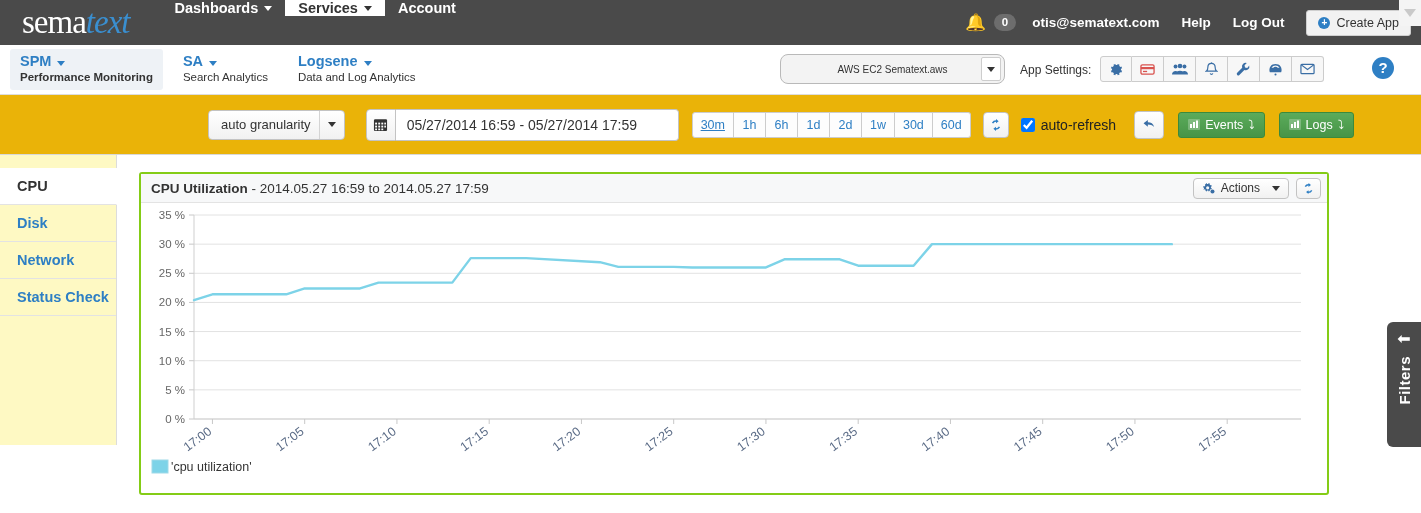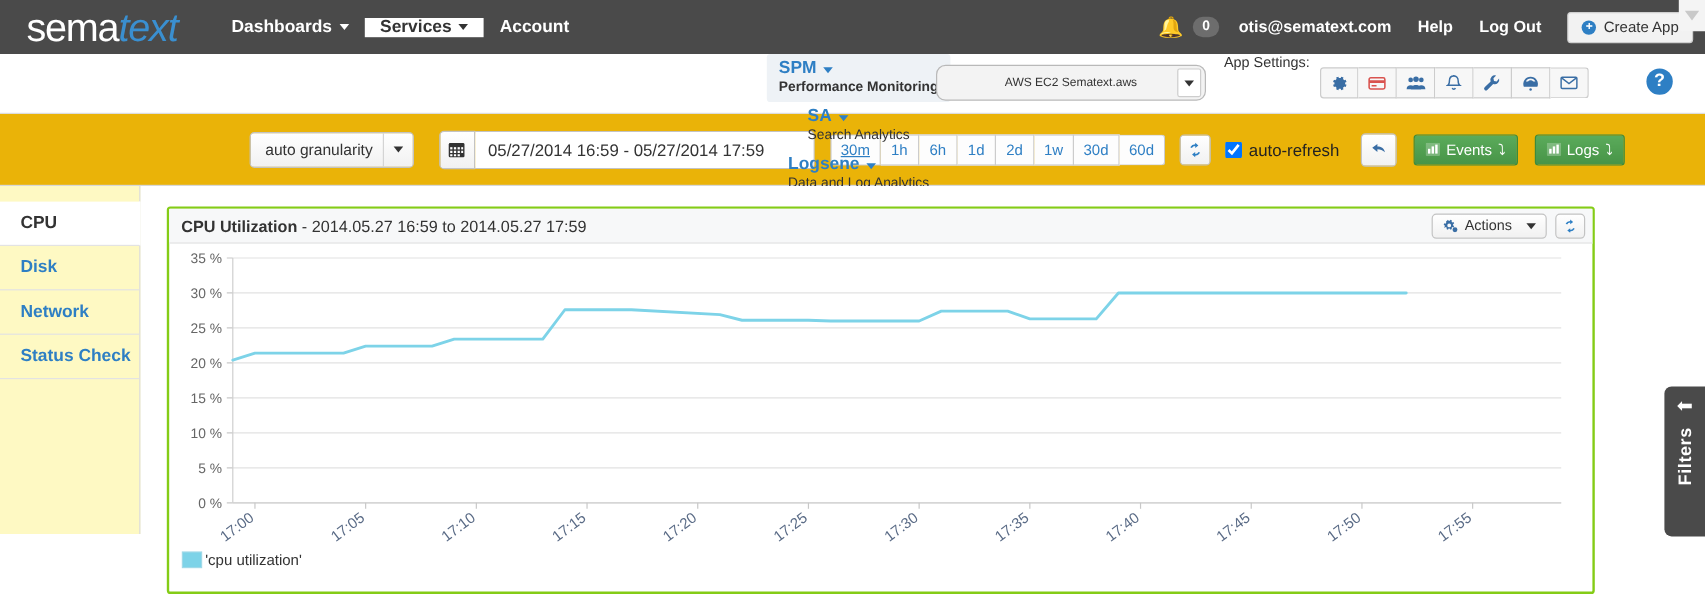--- a/index.html
+++ b/index.html
@@ -11,24 +11,24 @@
     overflow:hidden;
     position:relative;
     -webkit-font-smoothing:antialiased;
   }
 
   
   .topnav {
     height:45px; background:#4a4a4a; position:relative;
     display:flex; align-items:center;
   }
-  .logo { margin-left:22px; font-size:33px; letter-spacing:-1px; font-weight:400; line-height:1; }
+  .logo { margin-left:22px; font-size:33px; letter-spacing:-1px; font-weight:400; line-height:1;font-family:Liberation Serif, serif; }
   .logo .sema { color:#ffffff; }
   .logo .text { color:#3a8fd0; font-style:italic; }
-  .navitems { display:flex; align-items:center; height:45px; margin-left:32px; }
+  .navitems { display:flex; align-items:flex-start; height:45px; margin-left:32px; }
   .navitem {
     display:flex; align-items:center; padding:0 13px;
     color:#ffffff; font-size:14.5px; font-weight:bold; cursor:pointer;
     white-space:nowrap;
   }
   .navitem.active { background:#ffffff; color:#333333; }
   .caret-d {
     display:inline-block; width:0; height:0; margin-left:6px;
     border-left:4px solid transparent; border-right:4px solid transparent;
     border-top:5px solid currentColor;
@@ -59,21 +59,21 @@
     display:flex; align-items:center; justify-content:center;
   }
   .corner-scroll i {
     width:0;height:0;border-left:6px solid transparent;border-right:6px solid transparent;
     border-top:8px solid #c9c9c9;
   }
 
   
   .appbar {
     height:50px; background:#ffffff; border-bottom:1px solid #dddddd;
-    display:flex; align-items:center; position:relative;flex-direction:column;
+    display:flex; align-items:center; position:relative;
   }
   .prodtab { padding:4px 10px 5px 10px; margin-left:10px; cursor:pointer; border-radius:3px; }
   .prodtab.active { background:#eef2f6; }
   .prodtab .pname { color:#2e7fc4; font-size:14.5px; font-weight:bold; line-height:1.15;}
   .prodtab .psub { color:#333333; font-size:11.5px; line-height:1.25; }
   .prodtab.active .psub { font-weight:bold; }
   .prodtab .caret-d { border-top-color:#2e7fc4; }
 
   .appselect-wrap { position:absolute; left:780px; top:9px; }
   .appselect {

